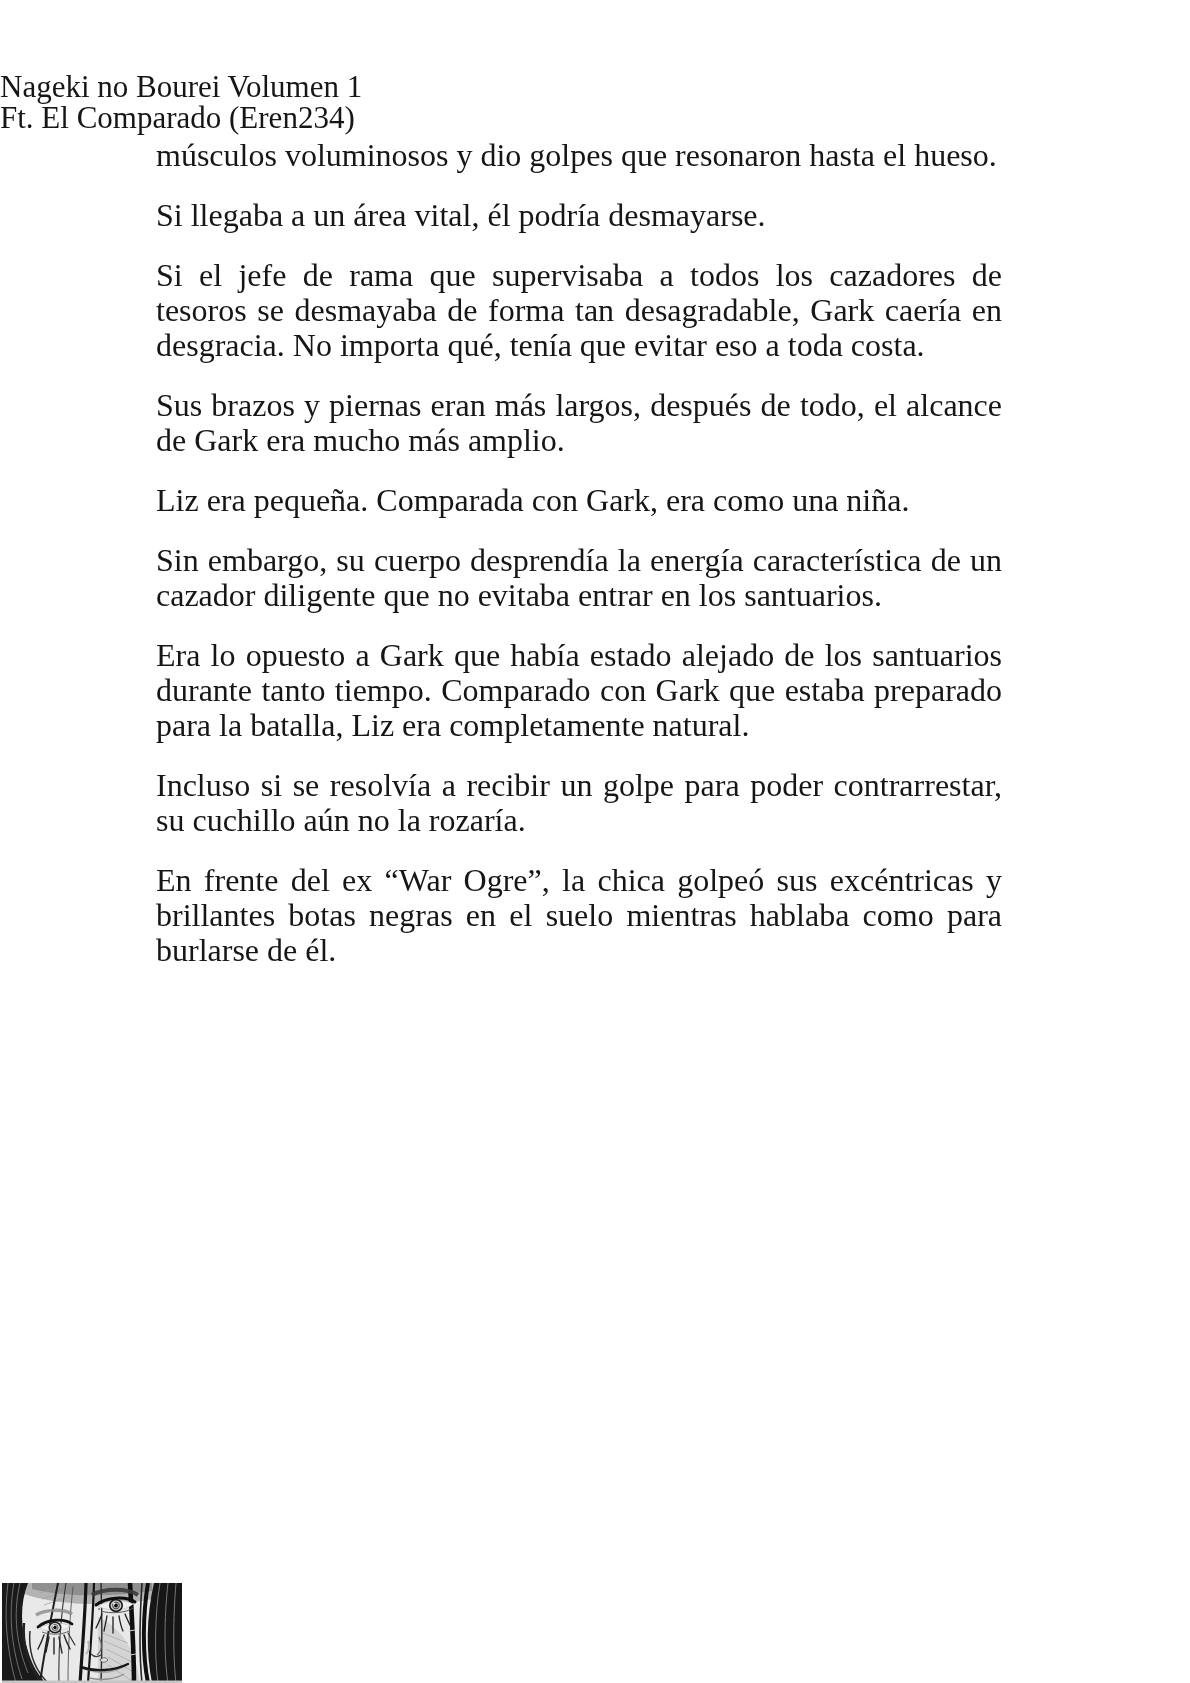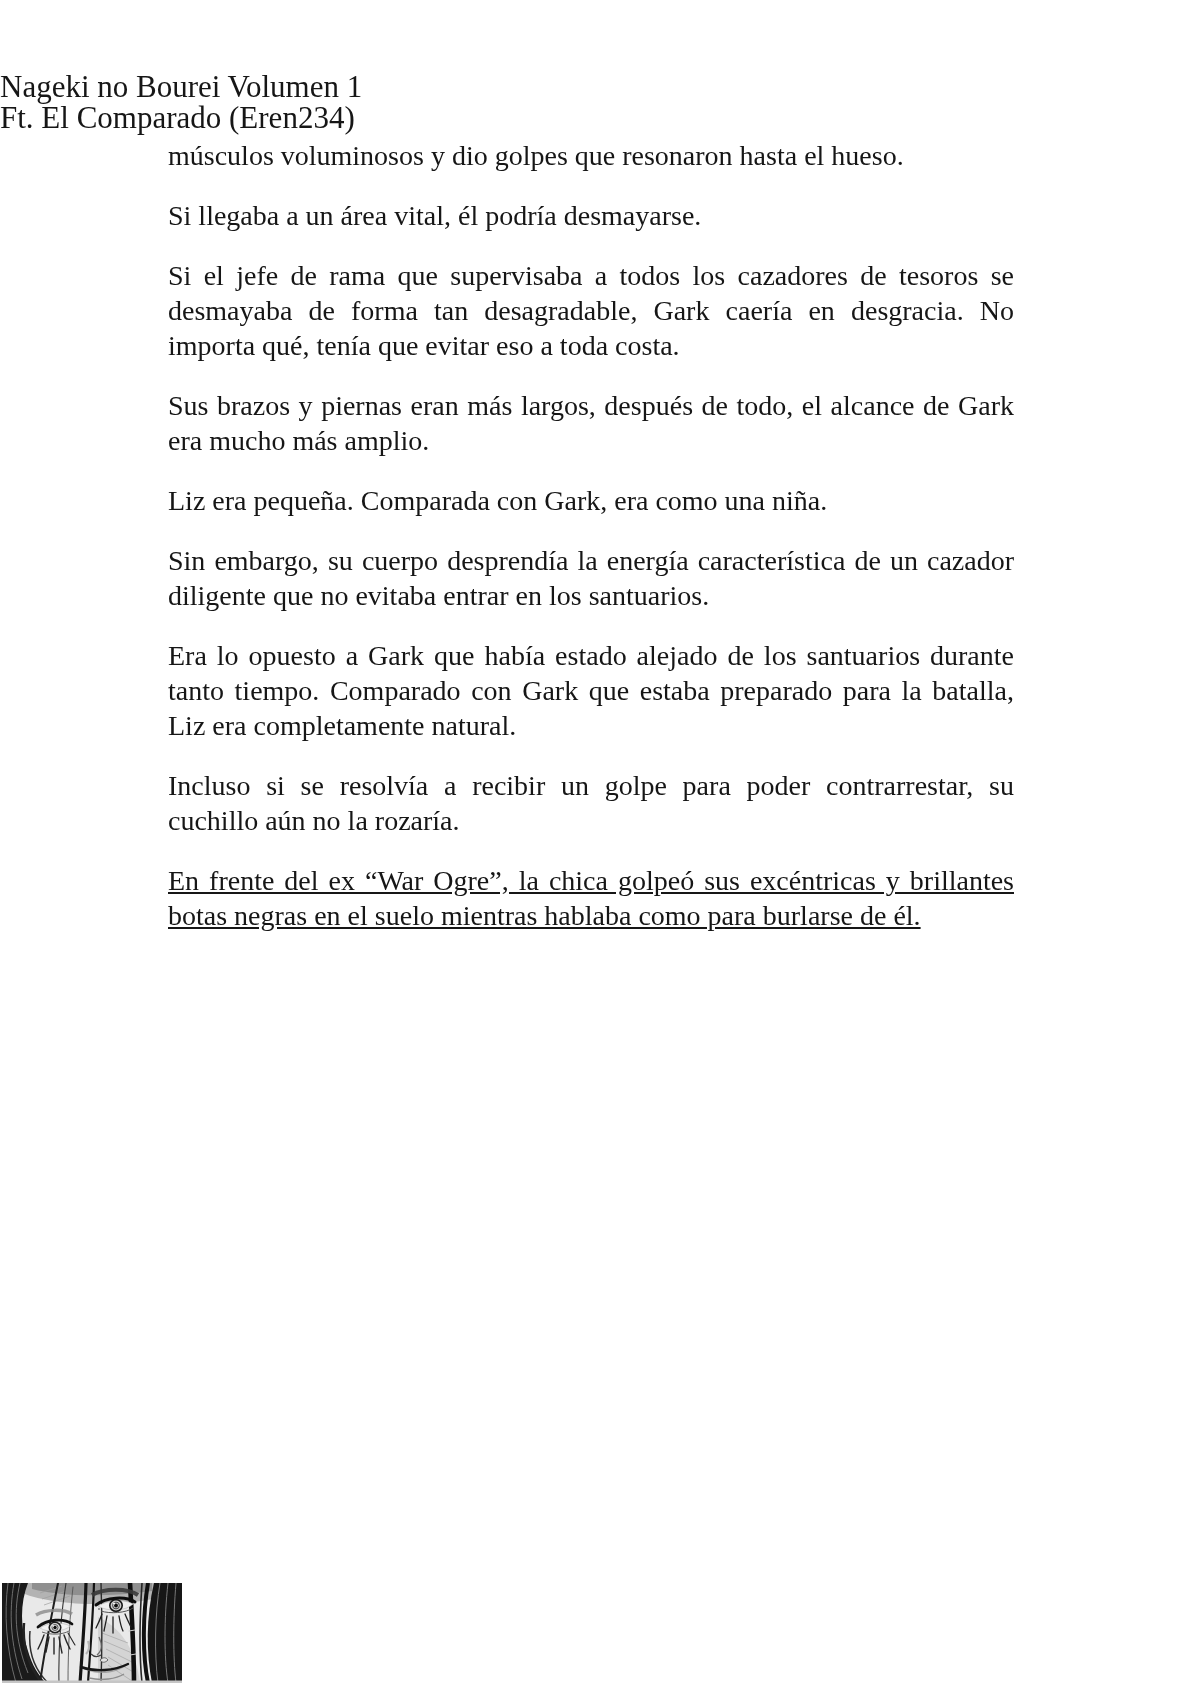--- a/index.html
+++ b/index.html
@@ -16,29 +16,29 @@
     position:absolute;
     top:71px; left:0;
     width:100%;
     font-size:31px;
     line-height:31px;
     white-space:nowrap;
   }
   .doc-body {
     position:absolute;
     top:138px;
-    left:168px;
+    left:156px;
     width:846px;
-    font-size:28px;
+    font-size:32px;
     line-height:35px;
     text-align:justify;
     text-justify:inter-word;
   }
   .para { margin:0 0 25px 0; }
-  .para:last-child { margin-bottom:10px;text-decoration:underline; }
+  .para:last-child { margin-bottom:10px; }
   .npal { font-weight:bold; }
   
   .bk { display:inline-block; position:relative; width:14px; height:27px; vertical-align:-5px; }
   .bk-open { margin-right:3px; }
   .bk-close { margin-left:3px; }
   .bk-open::before  { content:""; position:absolute; left:0; top:0; width:11px; height:23px; border-left:3px solid #141414; border-top:3px solid #141414; }
   .bk-open::after   { content:""; position:absolute; left:6px; top:6px; width:6px; height:16px; border-left:2.5px solid #141414; border-top:2.5px solid #141414; }
   .bk-close::before { content:""; position:absolute; right:0; bottom:0; width:11px; height:23px; border-right:3px solid #141414; border-bottom:3px solid #141414; }
   .bk-close::after  { content:""; position:absolute; right:6px; bottom:6px; width:6px; height:16px; border-right:2.5px solid #141414; border-bottom:2.5px solid #141414; }
   .footer-figure {

